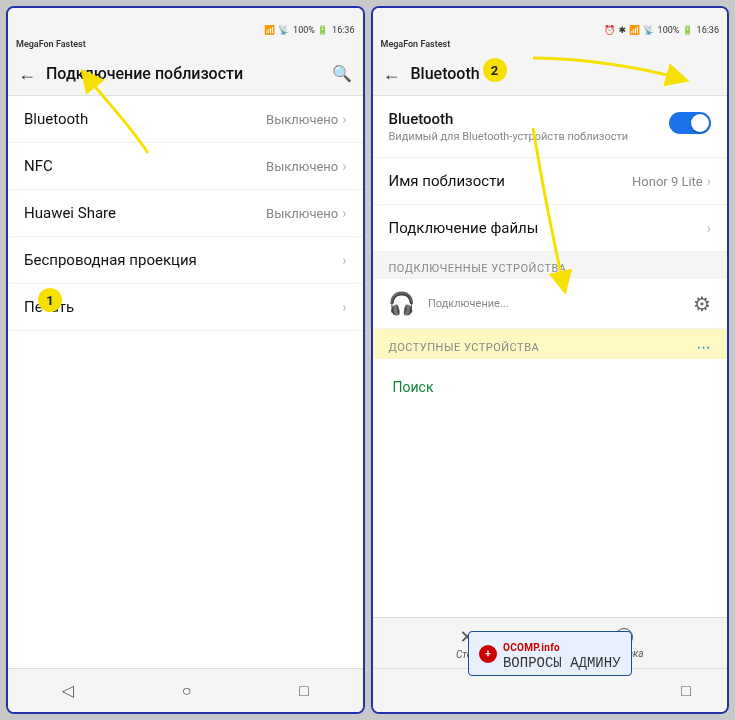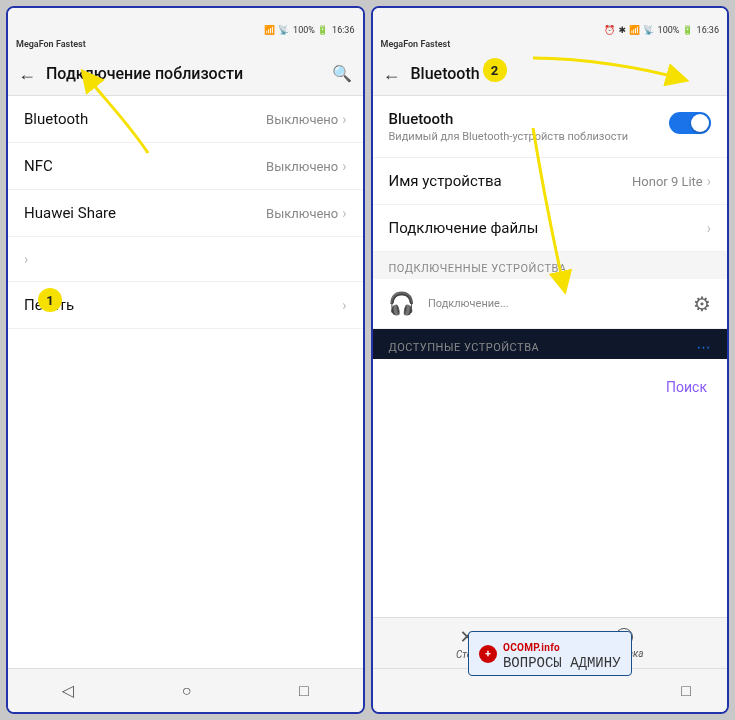--- a/index.html
+++ b/index.html
@@ -222,39 +222,39 @@
       font-size: 11px;
       color: #888;
     }
     .device-settings-icon {
       font-size: 20px;
       color: #666;
       cursor: pointer;
     }
 
     .available-section {
-      background: #0f172a;
+      background: #fef9c3;
       padding: 10px 16px 4px;
       font-size: 11px;
       color: #888;
       text-transform: uppercase;
       letter-spacing: 0.5px;
       display: flex;
       justify-content: space-between;
       align-items: center;
     }
     .loading-dots {
       color: #1a73e8;
       font-size: 14px;
     }
 
     .search-text {
       padding: 20px;
-      text-align: right;
-      color: #8b5cf6;
+      text-align: left;
+      color: #15803d;
       font-size: 14px;
     }
 
     
     .action-bar {
       display: flex;
       justify-content: space-around;
       align-items: center;
       padding: 8px 20px;
       border-top: 1px solid #ddd;
@@ -377,20 +377,21 @@
         </div>
       </div>
       <div class="setting-item">
         <span class="setting-label">Huawei Share</span>
         <div class="setting-value">
           <span>Выключено</span>
           <span class="chevron">›</span>
         </div>
       </div>
       <div class="setting-item">
+        <span class="setting-label">Беспроводная проекция</span>
         <div class="setting-value">
           <span class="chevron">›</span>
         </div>
       </div>
       <div class="setting-item">
         <span class="setting-label">Печать</span>
         <div class="setting-value">
           <span class="chevron">›</span>
         </div>
       </div>
@@ -451,21 +452,21 @@
         <div class="bt-toggle-text">
           <div class="bt-label">Bluetooth</div>
           <div class="bt-desc">Видимый для Bluetooth-устройств поблизости</div>
         </div>
         <div class="toggle-switch">
           <div class="toggle-knob"></div>
         </div>
       </div>
 
       <div class="setting-item">
-        <span class="setting-label">Имя устройства</span>
+        <span class="setting-label">Имя поблизости</span>
         <div class="setting-value">
           <span>Honor 9 Lite</span>
           <span class="chevron">›</span>
         </div>
       </div>
 
       <div class="setting-item">
         <span class="setting-label">Подключение файлы</span>
         <div class="setting-value">
           <span class="chevron">›</span>

